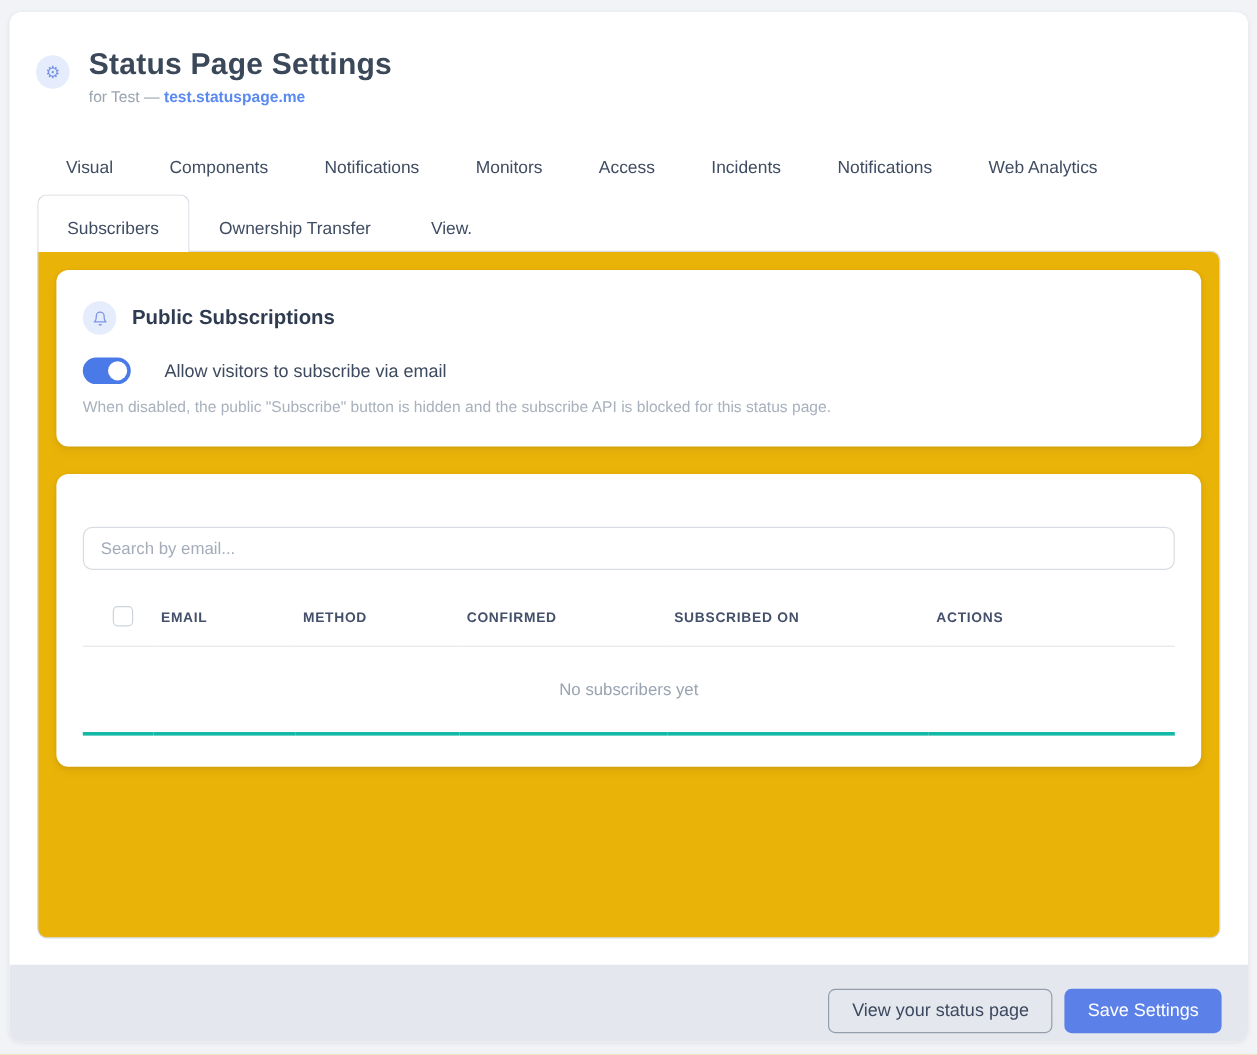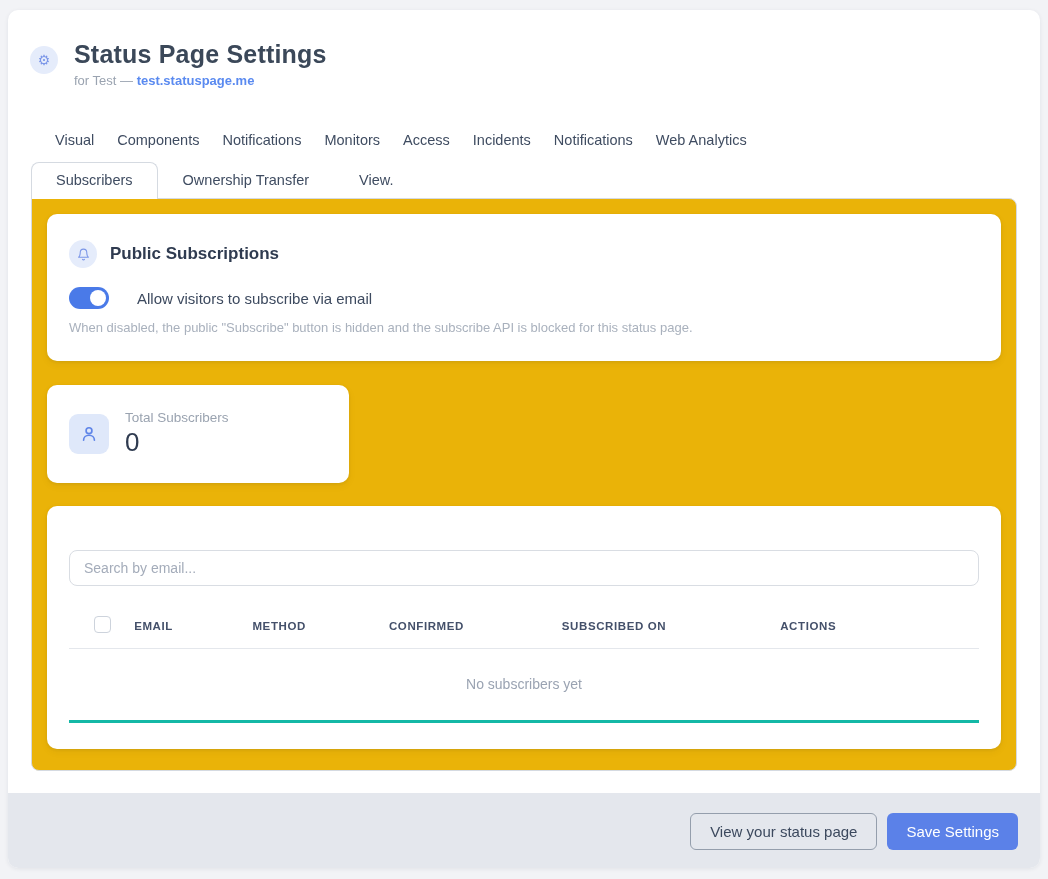--- a/index.html
+++ b/index.html
@@ -24,25 +24,25 @@
     background: #e5ecfb; color: #7b96e8;
     display: flex; align-items: center; justify-content: center;
     font-size: 14px; line-height: 1; margin-top: 6px;
   }
   .header-text { margin-left: 16px; }
   .page-title { font-size: 25px; font-weight: 700; color: #3b4859; letter-spacing: .2px; }
   .page-subtitle { margin-top: 4px; font-size: 13px; color: #9aa3b0; }
   .page-subtitle a { color: #5a8af0; text-decoration: none; font-weight: 600; }
   
   .tabs-wrap { margin-top: 44px; padding: 0 23px; }
-  .tab-row1 { display: flex; gap: 23px; padding: 0 24px 14px 24px; }
+  .tab-row1 { display: flex; gap: 47px; padding: 0 24px 14px 24px; }
   .tab-row1 .tab { font-size: 14.5px; color: #3f4c61; cursor: pointer; white-space: nowrap; }
   .tab-row2 { display: flex; position: relative; z-index: 2; }
   .tab-row2 .tab {
-    font-size: 14.5px; color: #3f4c61; padding: 9px 24px 10px 24px; cursor: pointer;
+    font-size: 14.5px; color: #3f4c61; padding: 20px 24px 10px 24px; cursor: pointer;
     border: 1px solid transparent; border-bottom: none; white-space: nowrap;
   }
   .tab-row2 .tab.active {
     background: #ffffff; border-color: #d5dae1;
     border-radius: 8px 8px 0 0; margin-bottom: -1px; padding-bottom: 11px;
   }
   
   .panel {
     margin: 0 23px 22px 23px;
     border: 1px solid #d5dae1; border-radius: 0 8px 8px 8px;
@@ -173,32 +173,20 @@
       </div>
       <div class="toggle-row">
         <div class="toggle">
             <div class="knob"></div>
           </div>
         <div class="toggle-label">Allow visitors to subscribe via email</div>
       </div>
       <div class="helper-text">When disabled, the public "Subscribe" button is hidden and the subscribe API is blocked for this status page.</div>
     </div>
 
-    <div class="card stat-card">
-      <div class="stat-icon">
-        <svg width="20" height="20" viewBox="0 0 24 24" fill="none" stroke="currentColor" stroke-width="2" stroke-linecap="round" stroke-linejoin="round">
-            <circle cx="12" cy="8" r="3.5"></circle>
-            <path d="M5.5 19.5c0-3.6 2.9-6 6.5-6s6.5 2.4 6.5 6"></path>
-          </svg>
-      </div>
-      <div class="stat-text">
-        <div class="stat-label">Total Subscribers</div>
-        <div class="stat-value">0</div>
-      </div>
-    </div>
 
     <div class="card sublist">
 
       <input class="search-input" type="text" placeholder="Search by email..." style="">
 
       <table class="sub-table">
         <thead>
           <tr>
             <th class="cb-col"><span class="checkbox"></span></th>
             <th style="width:13%;">Email</th>

